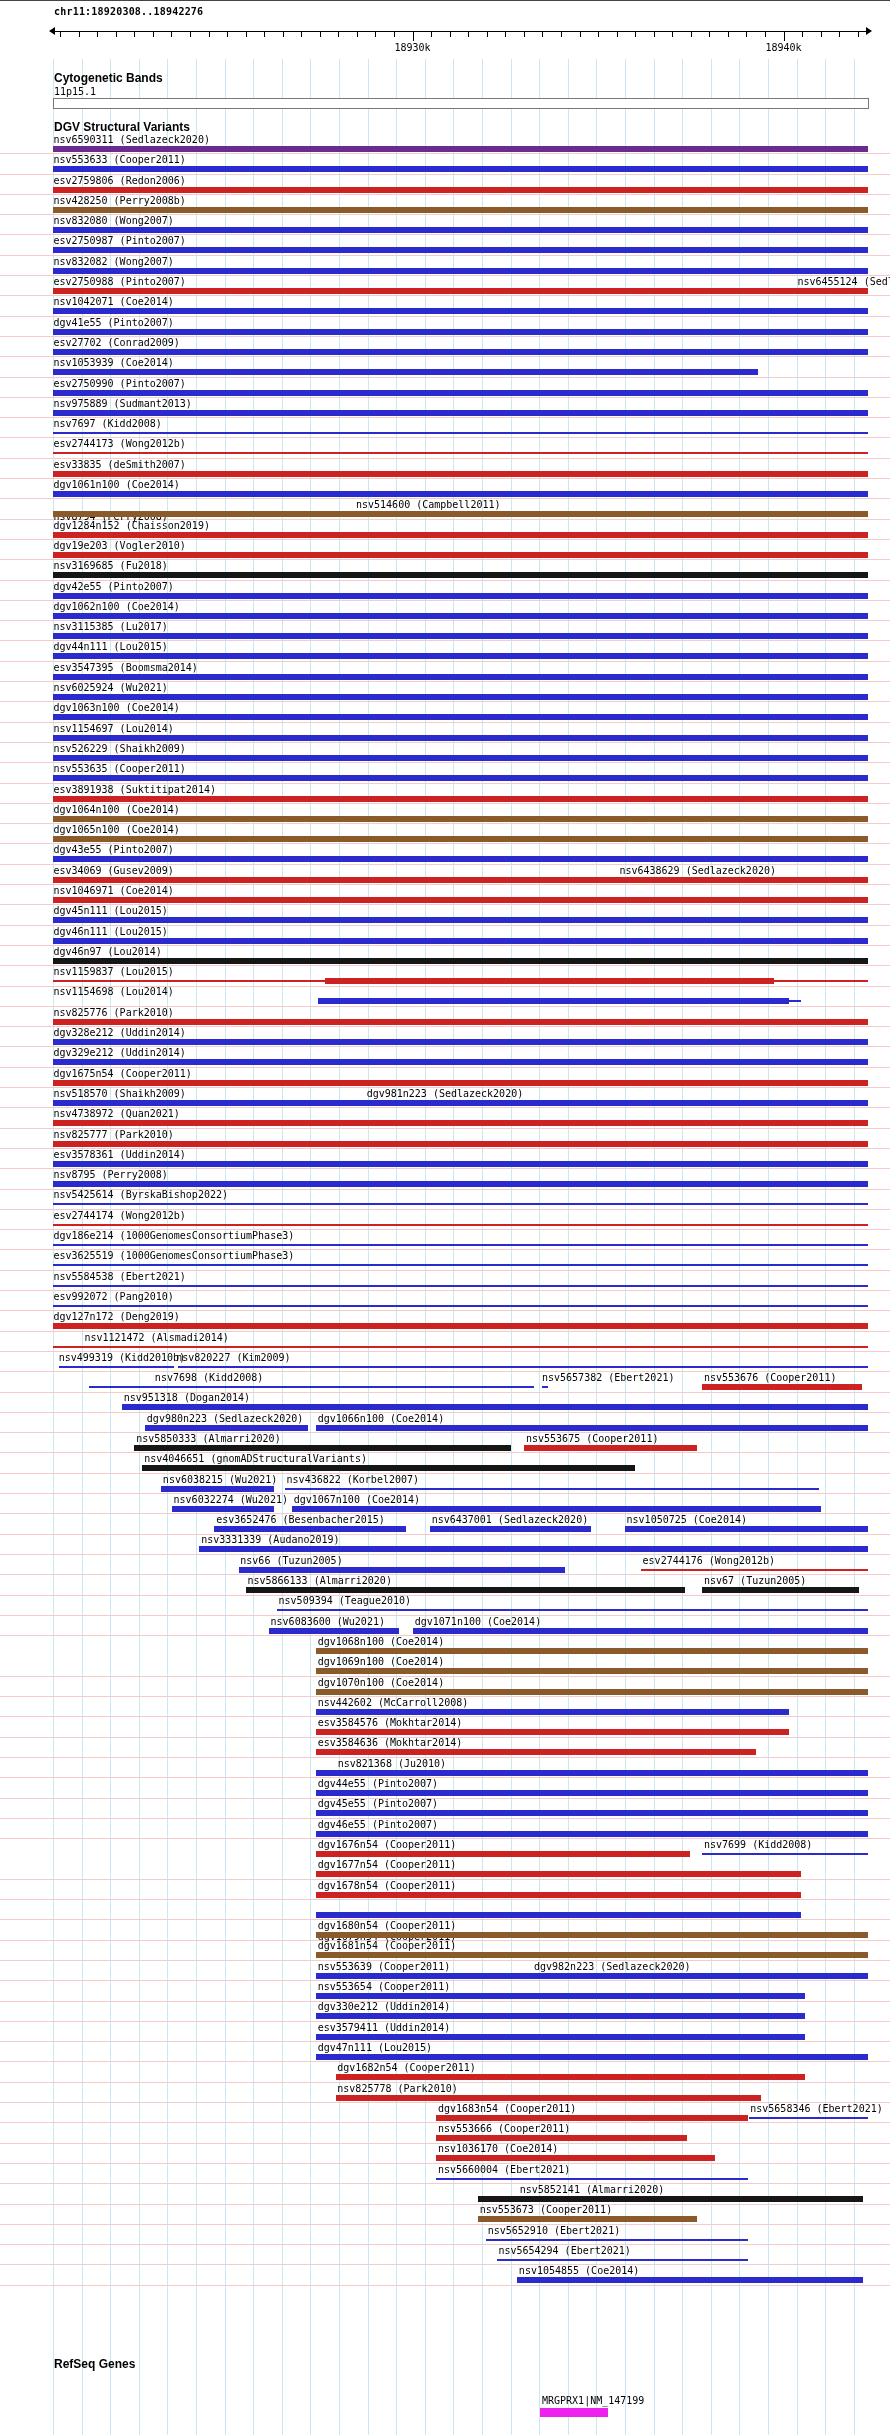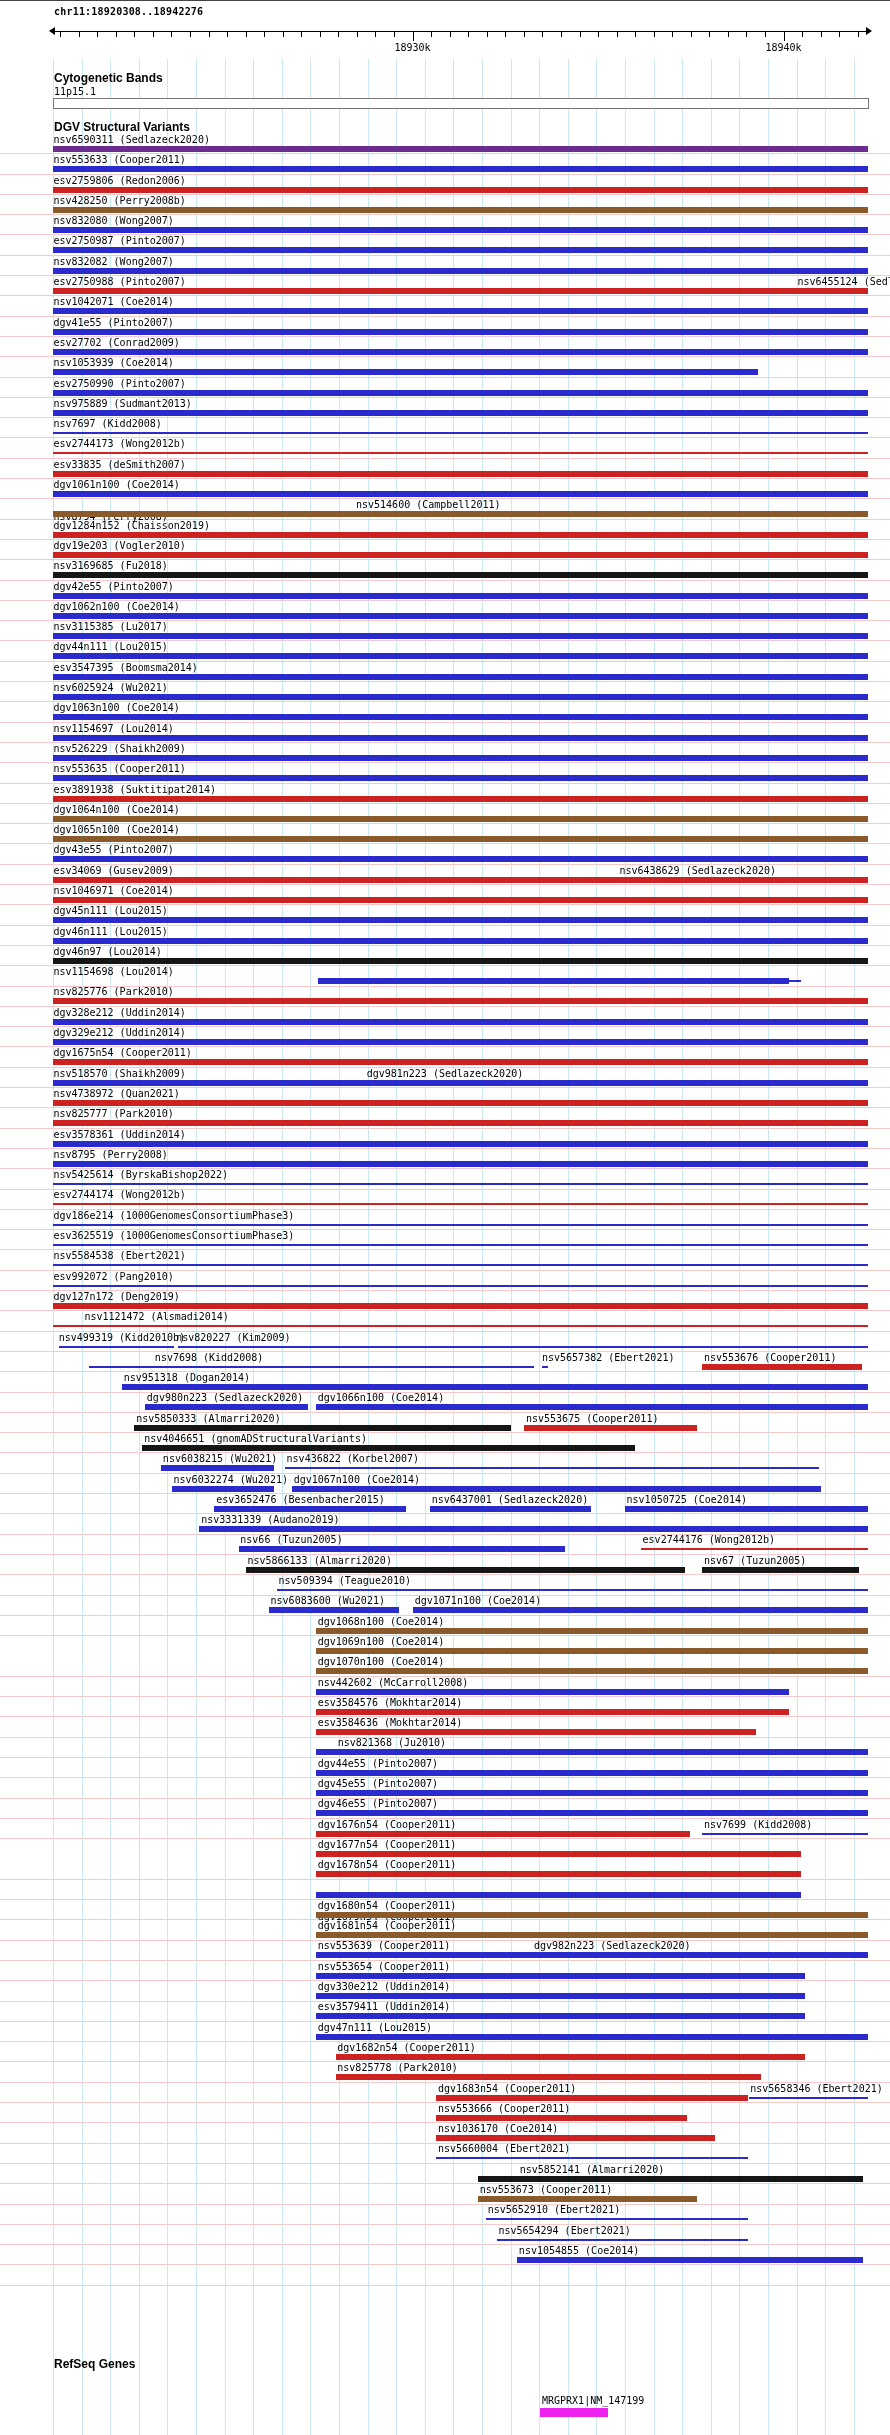--- a/index.html
+++ b/index.html
@@ -254,20 +254,25 @@
       </div>
       <div class="trow">
         <span class="vlabel" style="left: 6%;">dgv46n111 (Lou2015)</span>
         <div class="vbar" title="dgv46n111 (Lou2015)" style="left: 6%; width: 91.5%; background: rgb(43, 43, 205);"></div>
       </div>
       <div class="trow">
         <span class="vlabel" style="left: 6%;">dgv46n97 (Lou2014)</span>
         <div class="vbar" title="dgv46n97 (Lou2014)" style="left: 6%; width: 91.5%; background: rgb(22, 22, 22);"></div>
       </div>
       <div class="trow">
+        <span class="vlabel" style="left: 6%;">nsv1159837 (Lou2015)</span>
+        <div class="vbar" title="nsv1159837 (Lou2015)" style="left: 36.5%; width: 50.5%; background: rgb(204, 34, 34);"></div>
+        <div class="vbar thin" style="left: 6%; width: 91.5%; background: rgb(204, 34, 34);"></div>
+      </div>
+      <div class="trow">
         <span class="vlabel" style="left: 6%;">nsv1154698 (Lou2014)</span>
         <div class="vbar" title="nsv1154698 (Lou2014)" style="left: 35.7%; width: 53%; background: rgb(43, 43, 205);"></div>
         <div class="vbar thin" style="left: 88.7%; width: 1.3%; background: rgb(43, 43, 205);"></div>
       </div>
       <div class="trow">
         <span class="vlabel" style="left: 6%;">nsv825776 (Park2010)</span>
         <div class="vbar" title="nsv825776 (Park2010)" style="left: 6%; width: 91.5%; background: rgb(204, 34, 34);"></div>
       </div>
       <div class="trow">
         <span class="vlabel" style="left: 6%;">dgv328e212 (Uddin2014)</span>

